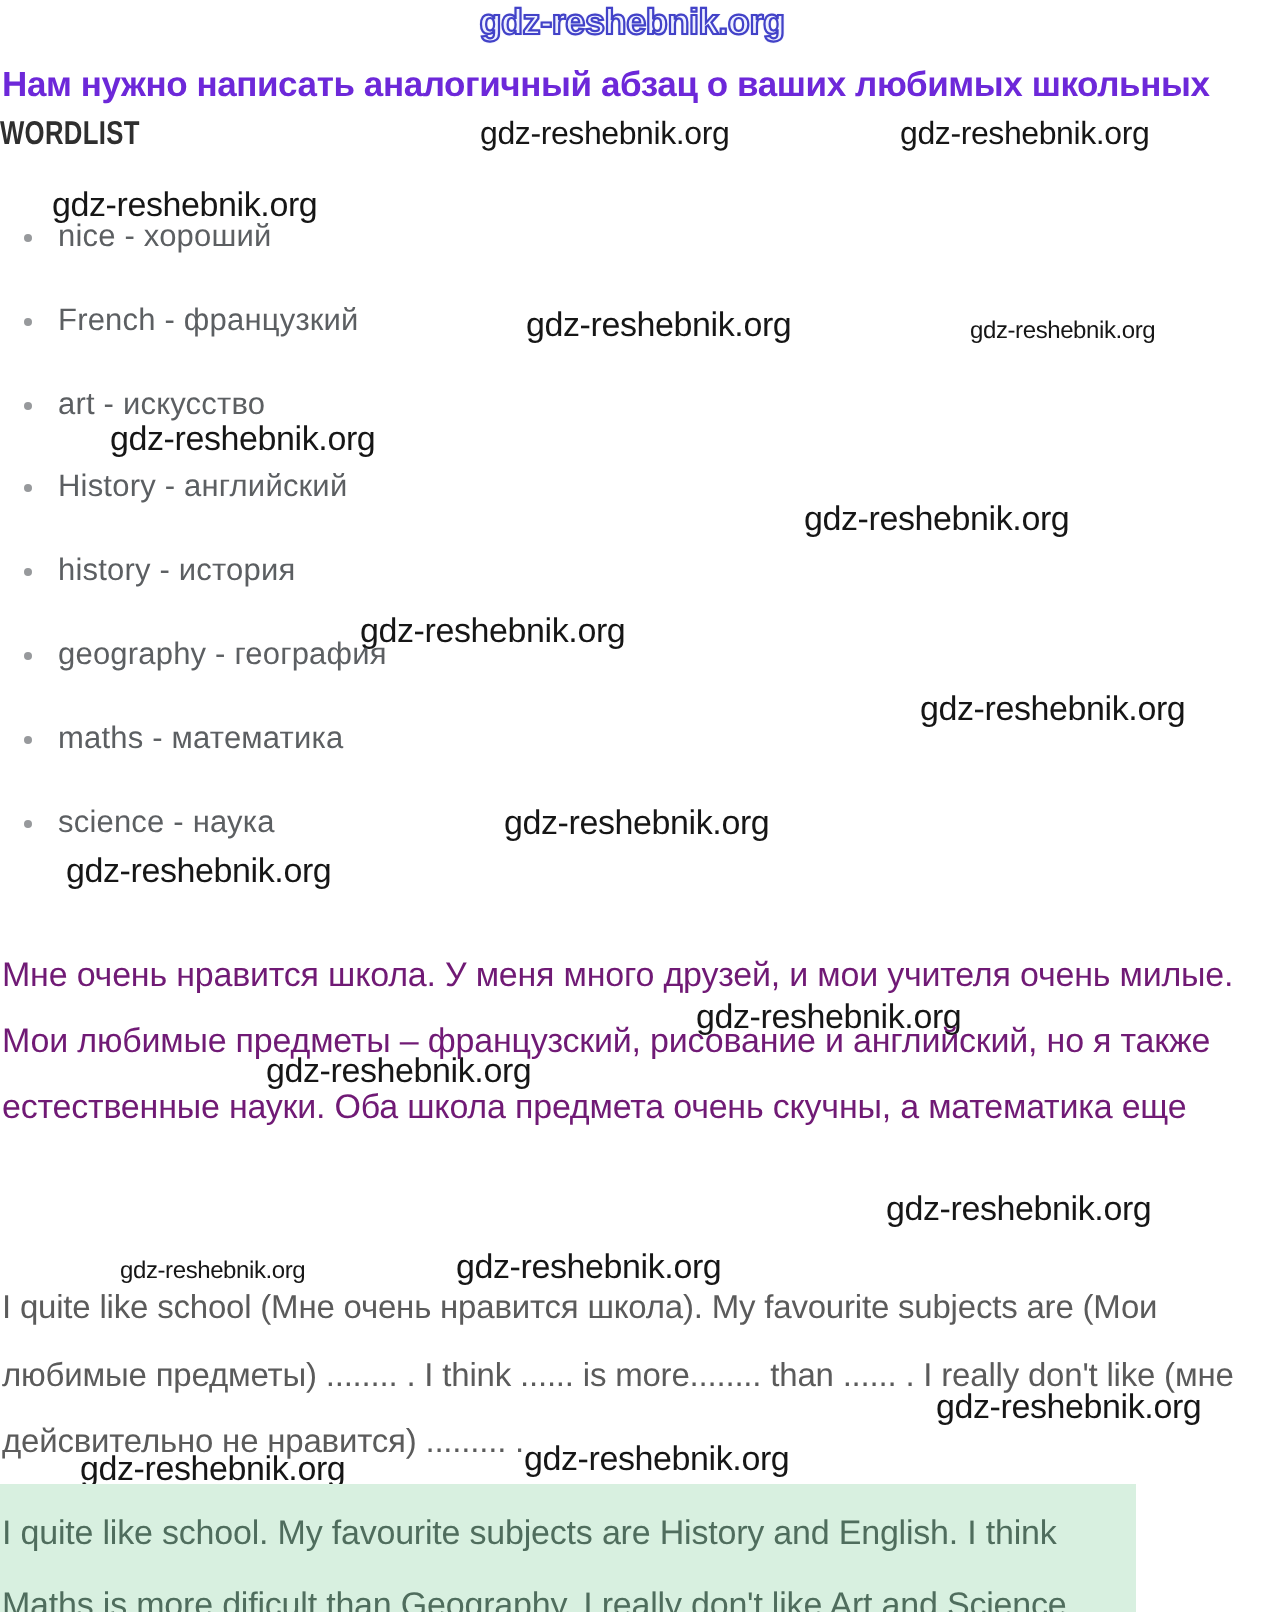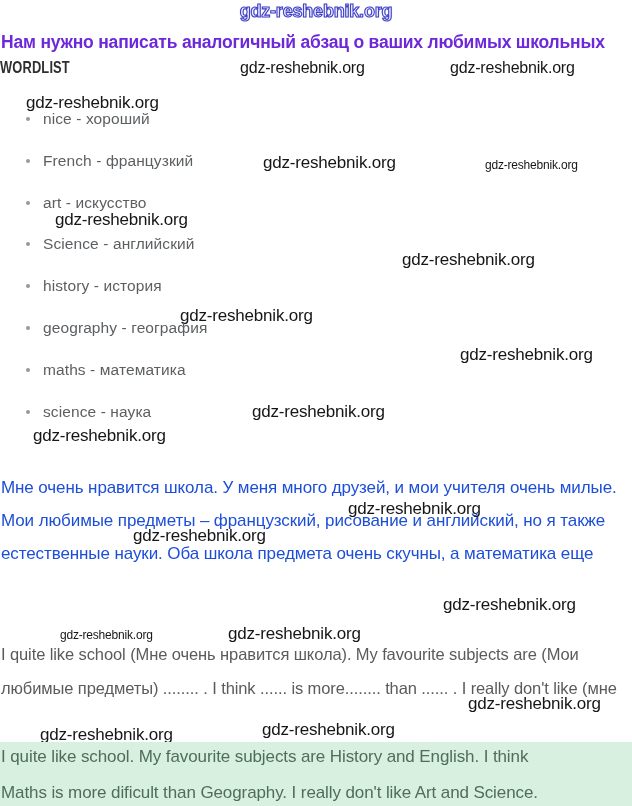--- a/index.html
+++ b/index.html
@@ -50,21 +50,21 @@
     font-weight: 700;
     color: #2f2f2f;
     transform: scaleX(0.78);
     transform-origin: left center;
     letter-spacing: 0.2px;
   }
 
   
   .wordlist {
     position: absolute;
-    left: 22px; top: 110px;
+    left: 8px; top: 110px;
     margin: 0; padding: 0;
     list-style: none;
     font-size: 15.5px;
     color: #5c5f62;
     letter-spacing: 0.1px;
   }
   .wordlist li {
     position: relative;
     height: 41.8px;
     padding-left: 21px;
@@ -78,46 +78,46 @@
     border-radius: 50%;
     background: #97999c;
   }
 
   
   .ru-par {
     position: absolute;
     left: 1px; top: 478px;
     width: 631px;
     font-size: 17px;
-    color: #1d4ed8;
+    color: #701a75;
     letter-spacing: -0.1px;
   }
   .ru-par .line { height: 32.8px; white-space: nowrap; }
 
   
   .tmpl-par {
     position: absolute;
     left: 1px; top: 645px;
     width: 631px;
     font-size: 16.5px;
     color: #5b5b5b;
     letter-spacing: -0.1px;
   }
   .tmpl-par .line { height: 33.5px; white-space: nowrap; }
 
   
   .answer {
     position: absolute;
     left: 0; top: 742px;
-    width: 632px; height: 64px;
+    width: 568px; height: 64px;
     background: #d8f0e0;
     font-size: 17px;
     color: #4f6d5d;
     letter-spacing: -0.1px;
-    padding-top: 5px;
+    padding-top: 15px;
     box-sizing: border-box;
   }
   .answer .line { height: 36px; padding-left: 1px; white-space: nowrap; }
 </style>
 </head>
 <body>
 
 <div class="wm wm-blue">gdz-reshebnik.org</div>
 
 <div class="task-title">Нам нужно написать аналогичный абзац о ваших любимых школьных</div>
@@ -141,34 +141,35 @@
 <div class="wm wm-12" style="left:60px;top:629px">gdz-reshebnik.org</div>
 <div class="wm wm-17" style="left:228px;top:625px">gdz-reshebnik.org</div>
 <div class="wm wm-17" style="left:468px;top:695px">gdz-reshebnik.org</div>
 <div class="wm wm-17" style="left:40px;top:726px">gdz-reshebnik.org</div>
 <div class="wm wm-17" style="left:262px;top:721px">gdz-reshebnik.org</div>
 
 <ul class="wordlist">
   <li>nice - хороший</li>
   <li>French - французкий</li>
   <li>art - искусство</li>
-  <li>Science - английский</li>
+  <li>History - английский</li>
   <li>history - история</li>
   <li>geography - география</li>
   <li>maths - математика</li>
   <li>science - наука</li>
 </ul>
 
 <div class="ru-par">
   <div class="line">Мне очень нравится школа. У меня много друзей, и мои учителя очень милые.</div>
   <div class="line">Мои любимые предметы – французский, рисование и английский, но я также</div>
   <div class="line">естественные науки. Оба школа предмета очень скучны, а математика еще</div>
 </div>
 
 <div class="tmpl-par">
   <div class="line">I quite like school (Мне очень нравится школа). My favourite subjects are (Мои</div>
   <div class="line">любимые предметы) ........ . I think ...... is more........ than ...... . I really don't like (мне</div>
+  <div class="line">дейсвительно не нравится) ......... .</div>
 </div>
 
 <div class="answer">
   <div class="line">I quite like school. My favourite subjects are History and English. I think</div>
   <div class="line">Maths is more dificult than Geography. I really don't like Art and Science.</div>
 </div>
 
 </body></html>

